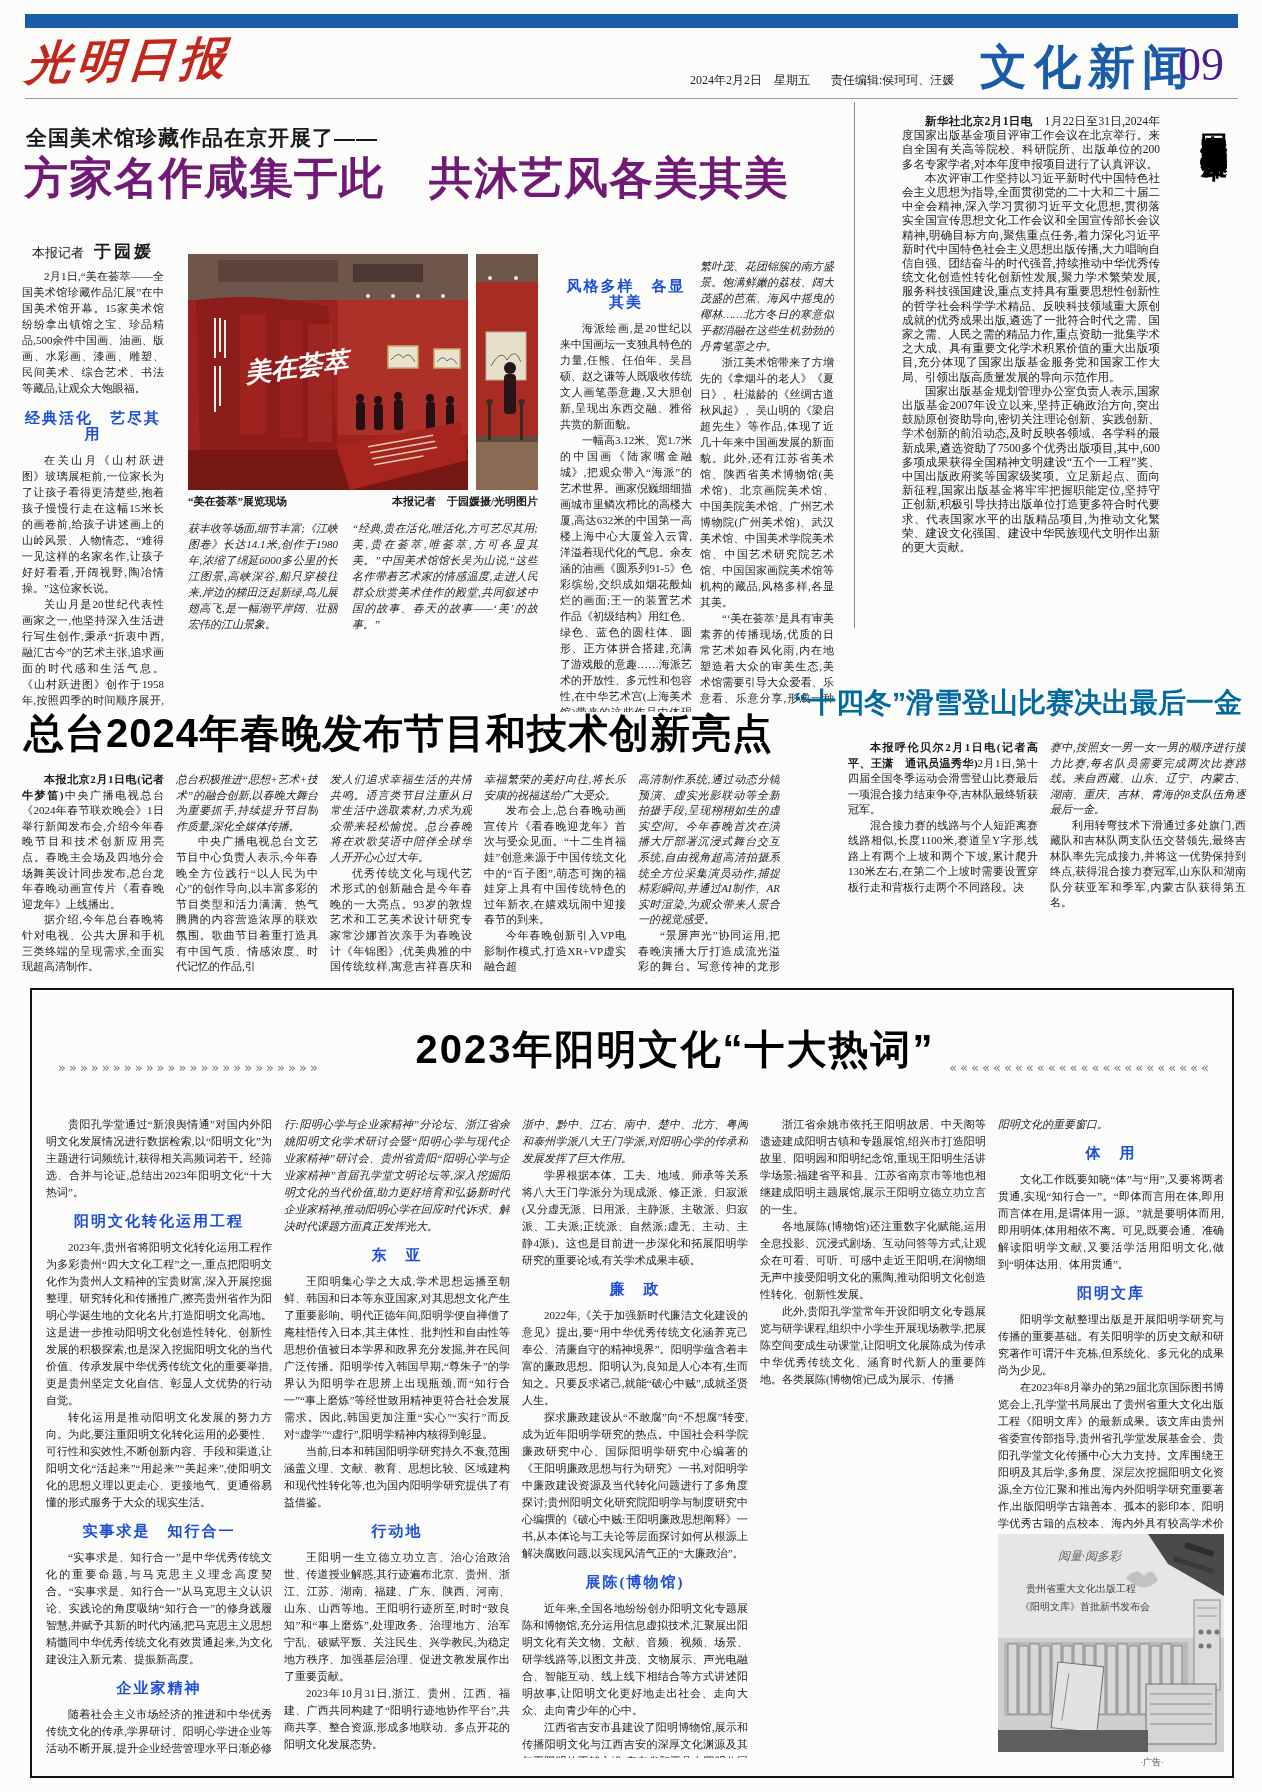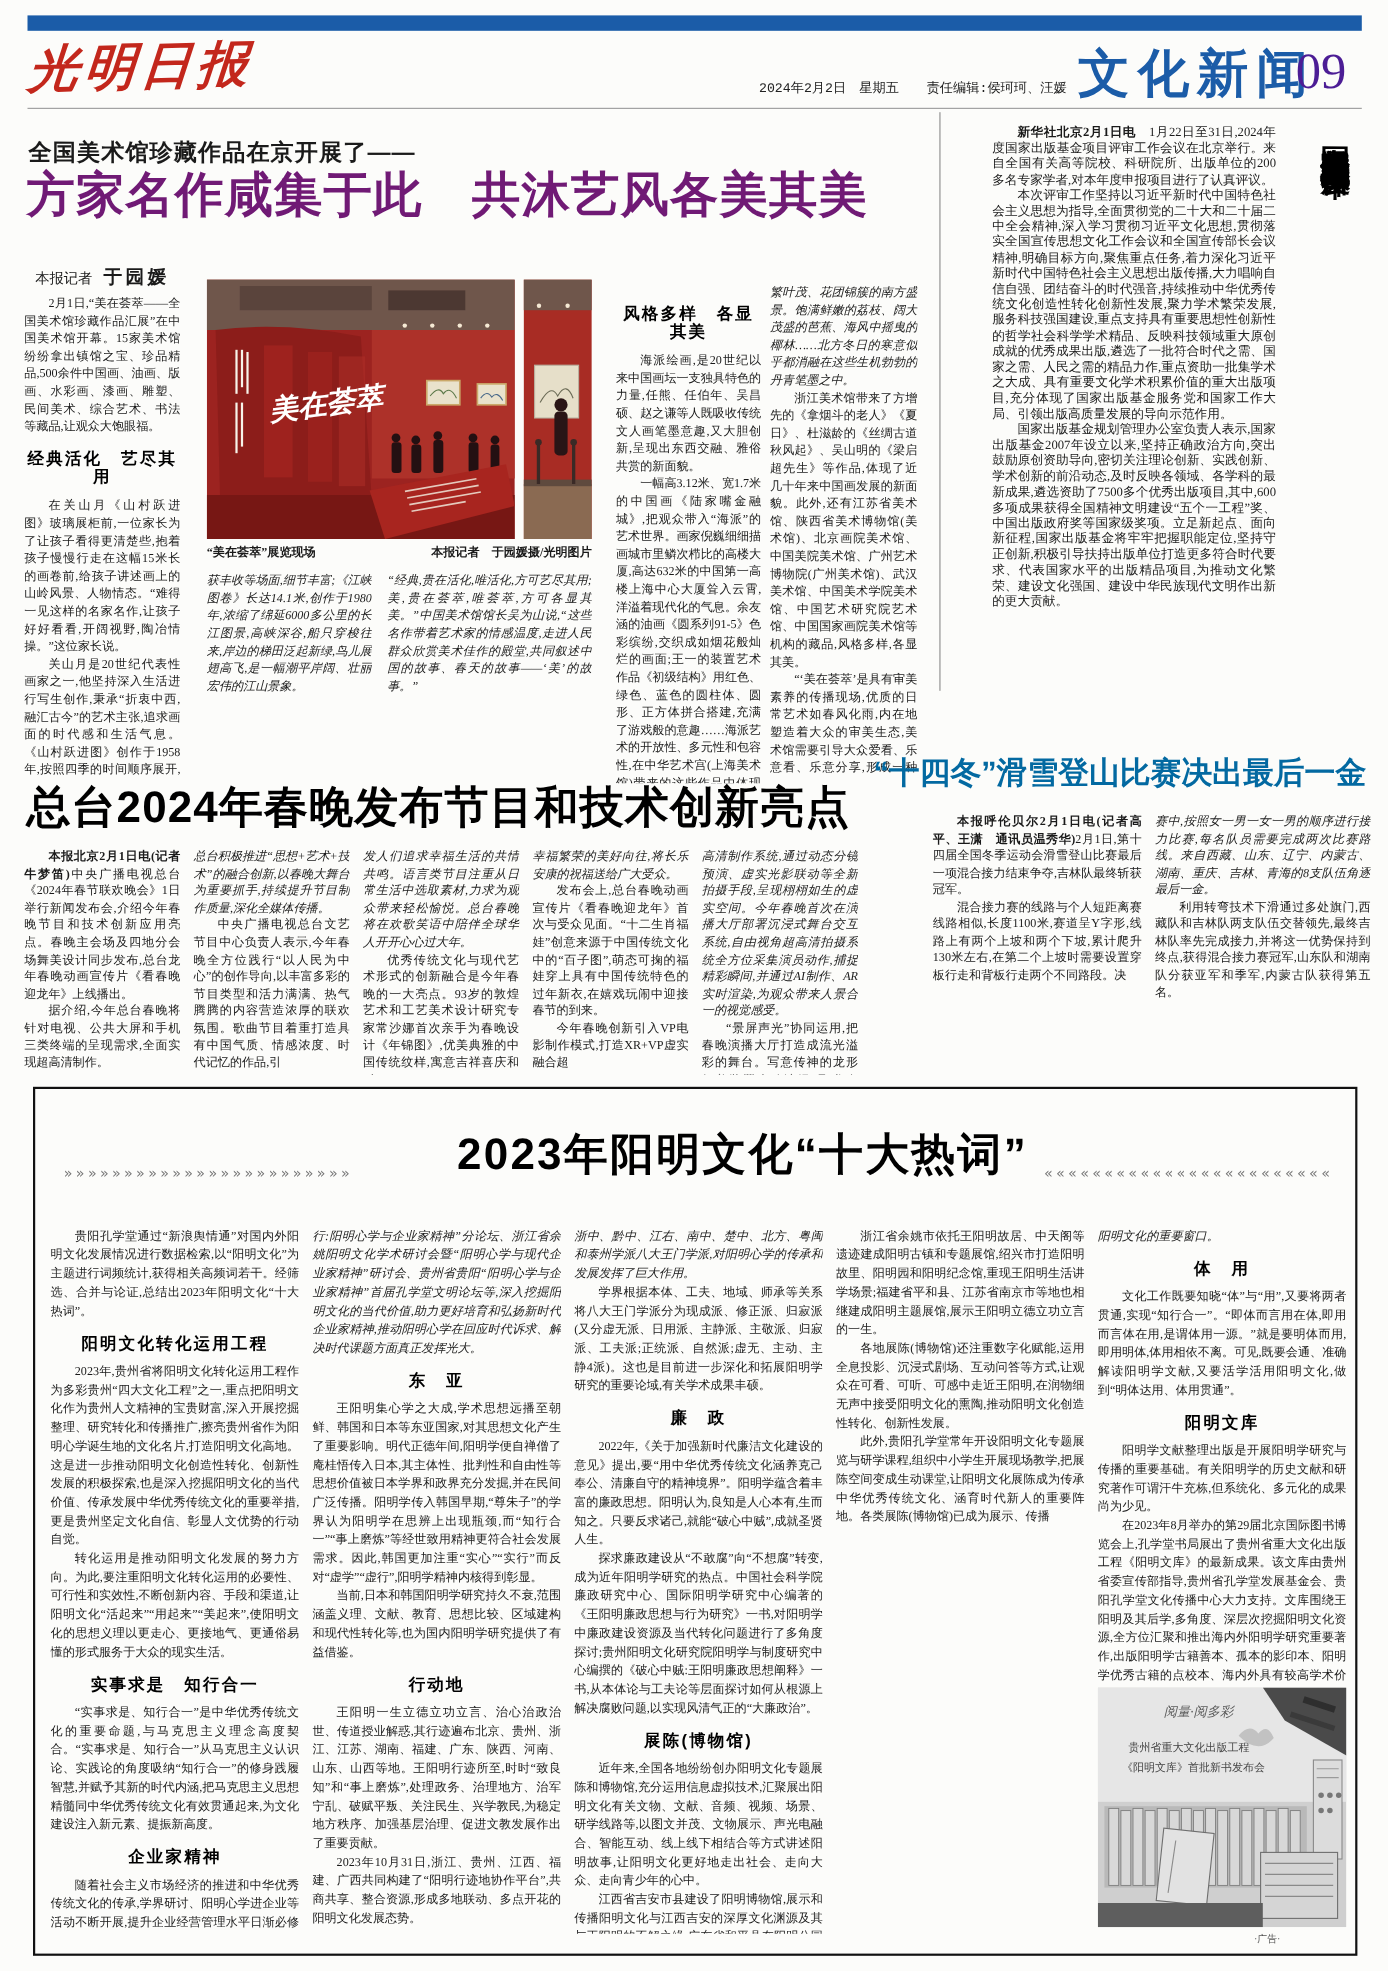--- a/index.html
+++ b/index.html
@@ -4,33 +4,33 @@
 <style>
   html,body{margin:0;padding:0;background:#e8e8e4;}
   .page{position:relative;width:1262px;height:1792px;margin:0 auto;background:#fcfcfa;
         font-family:"Liberation Serif","DejaVu Serif",serif;color:#1a1a1a;overflow:hidden;}
   .abs{position:absolute;}
   
   .topbar{left:25px;top:14px;width:1213px;height:14px;background:#1b5ca8;}
   .masthead{left:26px;top:30px;font-size:46px;font-weight:bold;font-style:italic;
             color:#c3271c;letter-spacing:5px;transform:skewX(-6deg) rotate(-1.5deg);
             font-family:"DejaVu Serif","Liberation Serif",serif;}
-  .dateline{left:690px;top:72px;font-size:12px;color:#222;font-family:Liberation Mono, monospace;}
+  .dateline{left:690px;top:72px;font-size:12px;color:#222;font-family:Liberation Serif, serif;}
   .dateline span{margin-right:18px;}
   .sectionname{left:980px;top:36px;font-size:47px;font-weight:900;color:#1b5ca8;letter-spacing:7px;
                font-family:"Liberation Sans","DejaVu Sans",sans-serif;}
   .pagenum{left:1178px;top:38px;font-size:46px;color:#4c1d95;font-family:Liberation Serif, serif;}
   .hrule{left:25px;top:98px;width:1213px;height:1px;background:#9a9a9a;}
   .vrule{width:1px;background:#8a8a8a;}
   
   .col{position:absolute;overflow:hidden;text-align:justify;}
   .para{margin:0;text-indent:2em;}
   .cont{text-indent:0;font-style:italic;}
   .sub{margin:14px 0 10px;text-align:center;font-weight:bold;font-size:15px;letter-spacing:2px;
-       font-family:Liberation Sans, sans-serif;color:#000000;}
+       font-family:Liberation Serif, serif;color:#1d4ed8;}
   .lead-col{font-size:11px;line-height:16px;}
   .gala-col{font-size:11px;line-height:15.6px;}
   .ski-col{font-size:11px;line-height:15.5px;}
   .box-col{font-size:11px;line-height:17px;}
   .box-col .sub{font-size:15px;margin:12px 0 9px;}
   
   .kicker{left:26px;top:124px;font-size:21px;font-weight:600;letter-spacing:1px;
           font-family:"Liberation Sans","DejaVu Sans",sans-serif;}
   .headline1{left:24px;top:154px;width:980px;font-size:44px;font-weight:900;letter-spacing:1px;line-height:1.1;
              font-family:"Liberation Sans","DejaVu Sans",sans-serif;color:#701a75;}

